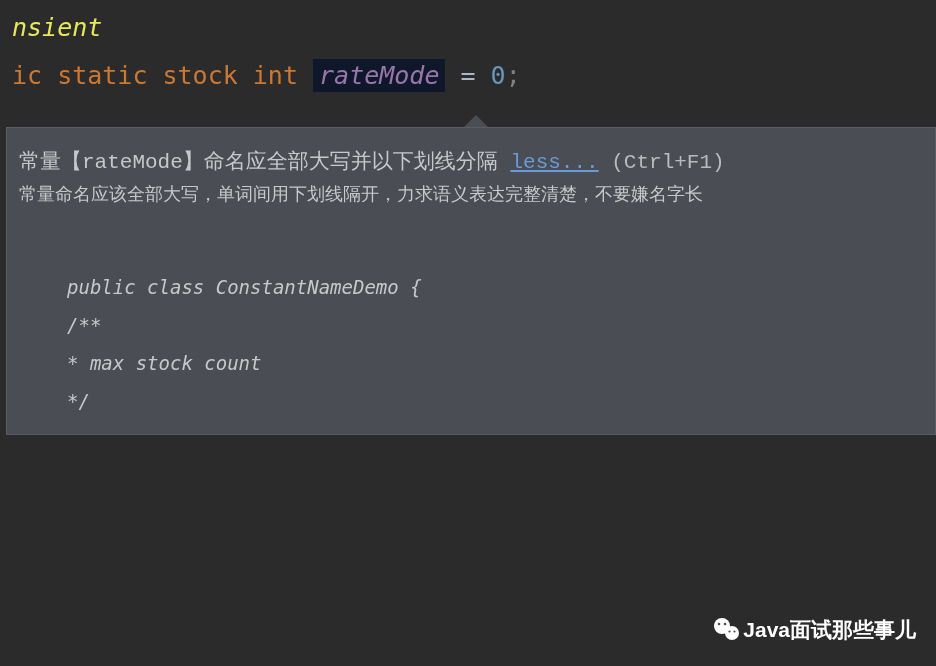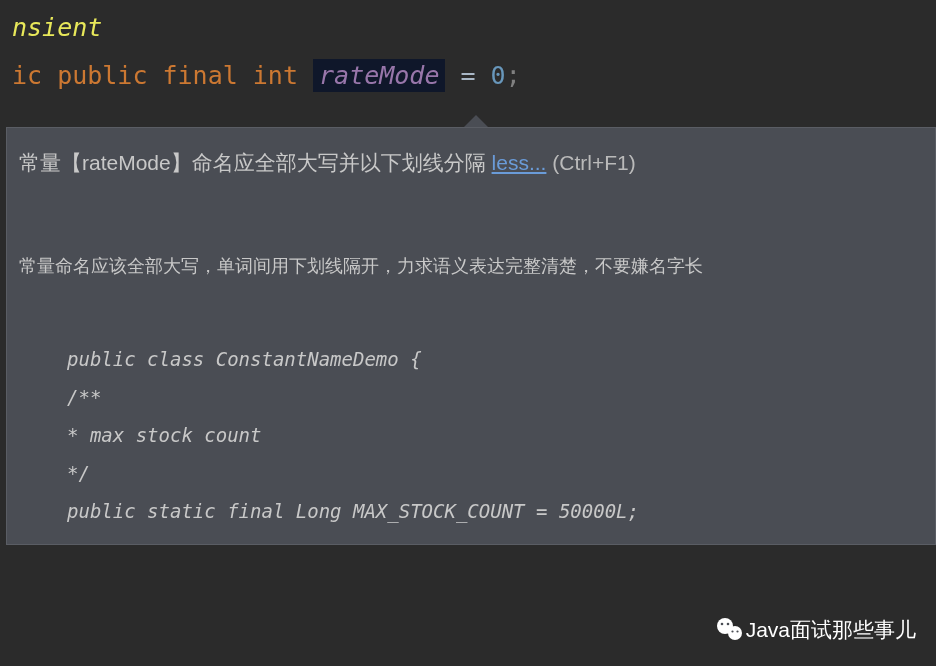--- a/index.html
+++ b/index.html
@@ -63,22 +63,21 @@
       left: 6px;
       right: 0px;
       background: #4a4d54;
       border: 1px solid #5a5d64;
       padding: 18px 12px 14px 12px;
       font-size: 21px;
       color: #c8c8c8;
       line-height: 1.6;
     }
     .tooltip-title {
-      font-family: Liberation Sans, sans-serif;
-      margin-bottom: 72px;
+      font-family: Liberation Mono, monospace;
       white-space: nowrap;
     }
     .tooltip-title .link {
       color: #6a9bd8;
       text-decoration: underline;
       cursor: pointer;
     }
     .tooltip-title .shortcut {
       color: #bababa;
     }
@@ -99,55 +98,54 @@
     .watermark {
       position: absolute;
       bottom: 20px;
       right: 20px;
       display: flex;
       align-items: center;
       gap: 0;
       color: #ffffff;
       font-family: "Microsoft YaHei", sans-serif;
       font-size: 21px;
-      font-weight: normal;
+      font-weight: bold;
       z-index: 20;
     }
     .watermark-icon {
       width: 32px;
       height: 32px;
       position: relative;
     }
     .watermark-icon svg {
       width: 32px;
       height: 32px;
     }
   </style>
 </head>
 <body>
 
 <div class="code-area">
   <div class="code-line"><span class="keyword-yellow">nsient</span></div>
-  <div class="code-line"><span class="keyword-orange">ic public final int </span><span class="highlighted-var">rateMode</span><span class="identifier"> = </span><span class="number">0</span><span class="semicolon">;</span></div>
+  <div class="code-line"><span class="keyword-orange">ic static stock int </span><span class="highlighted-var">rateMode</span><span class="identifier"> = </span><span class="number">0</span><span class="semicolon">;</span></div>
 </div>
 
 <div class="tooltip-arrow"></div>
 
 <div class="tooltip">
   <div class="tooltip-title">
     <span>常量【rateMode】命名应全部大写并以下划线分隔 </span><span class="link">less...</span><span class="shortcut"> (Ctrl+F1)</span>
   </div>
   <div class="tooltip-description">常量命名应该全部大写，单词间用下划线隔开，力求语义表达完整清楚，不要嫌名字长</div>
   <div class="tooltip-code">
     <div>public class ConstantNameDemo {</div>
     <div></div>
     <div>/**</div>
     <div>* max stock count</div>
     <div>*/</div>
-    <div>public static final Long MAX_STOCK_COUNT = 50000L;</div>
   </div>
 </div>
 
 <div class="watermark">
   <div class="watermark-icon">
     <svg viewBox="0 0 32 32" fill="#ffffff">
       <circle cx="11" cy="12" r="8" fill="#ffffff"></circle>
       <circle cx="8" cy="10" r="1.3" fill="#4a4d54"></circle>
       <circle cx="14" cy="10" r="1.3" fill="#4a4d54"></circle>
       <circle cx="21" cy="19" r="7" fill="#ffffff"></circle>

